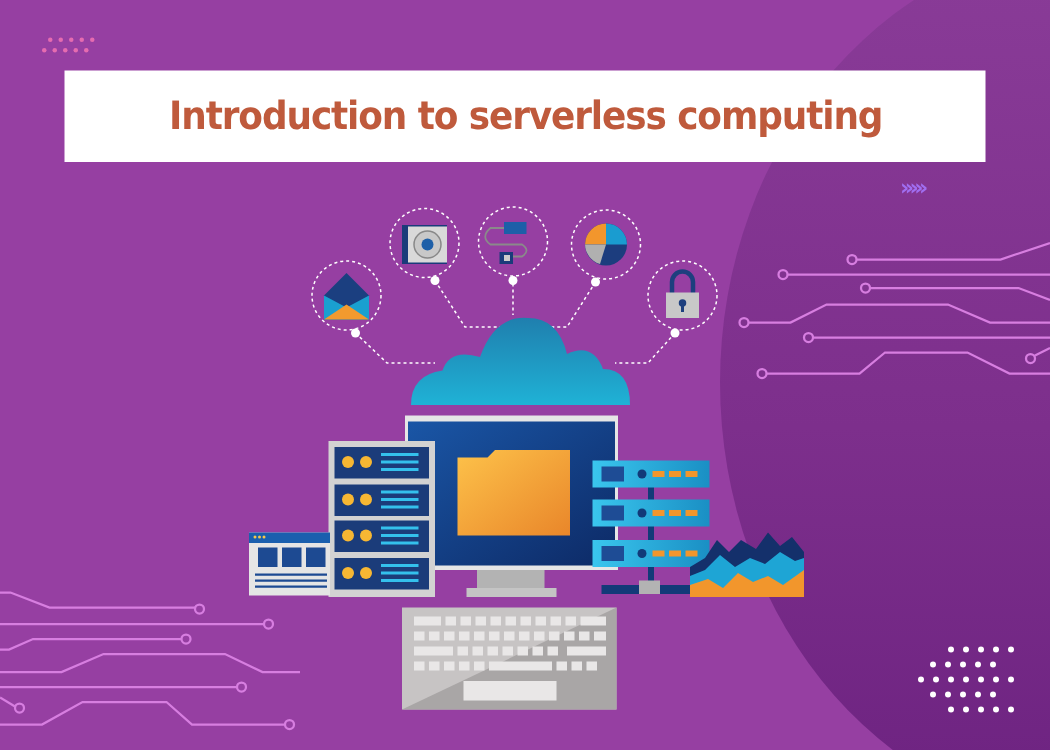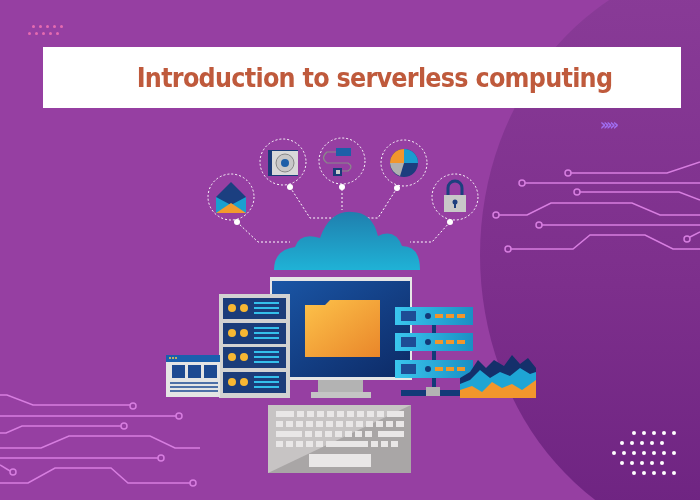--- a/index.html
+++ b/index.html
@@ -1,21 +1,21 @@
 <!DOCTYPE html>
 <html><head>
 <meta charset="utf-8">
 <style>
   html,body{margin:0;padding:0;}
   body{width:700px;height:500px;overflow:hidden;font-family:"DejaVu Sans",sans-serif;}
   .stage{position:relative;width:700px;height:500px;background:#963fa2;overflow:hidden;}
   .blob{position:absolute;left:480px;top:-40px;width:520px;height:590px;border-radius:50%;
         background:linear-gradient(180deg,#8a3c98 0%,#7d2f8c 55%,#6c2280 100%);}
   .title-box{position:absolute;left:43px;top:47px;width:614px;height:61px;background:#fff;
-        display:flex;align-items:center;justify-content:center;padding-left:24px;}
+        display:flex;align-items:center;justify-content:center;}
   .title-box span{font-family:"DejaVu Sans",sans-serif;font-weight:bold;font-size:26px;color:#bf5a3c;letter-spacing:-0.8px;transform:scaleX(0.92);display:inline-block;}
   .dots-pink{position:absolute;left:28px;top:25px;}
   .dots-pink i{position:absolute;width:3px;height:3px;border-radius:50%;background:#e56bb0;}
   .chev{position:absolute;left:600px;top:116px;color:#a06ef0;font-size:15px;font-weight:bold;letter-spacing:-3px;}
   svg.layer{position:absolute;left:0;top:0;}
   .dots-white{position:absolute;left:0;top:0;}
 </style>
 </head>
 <body>
 

